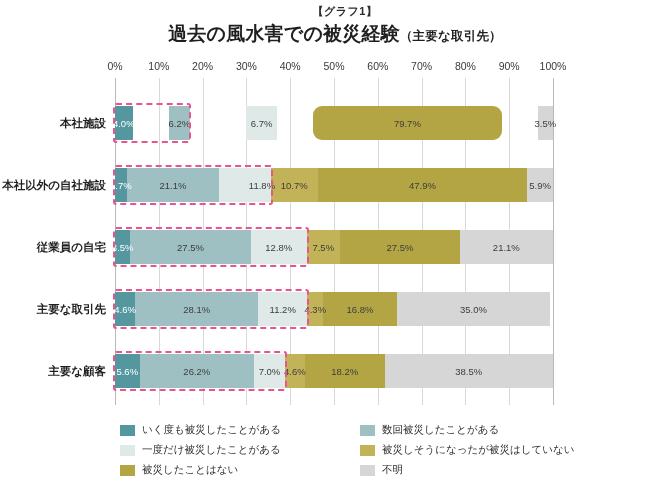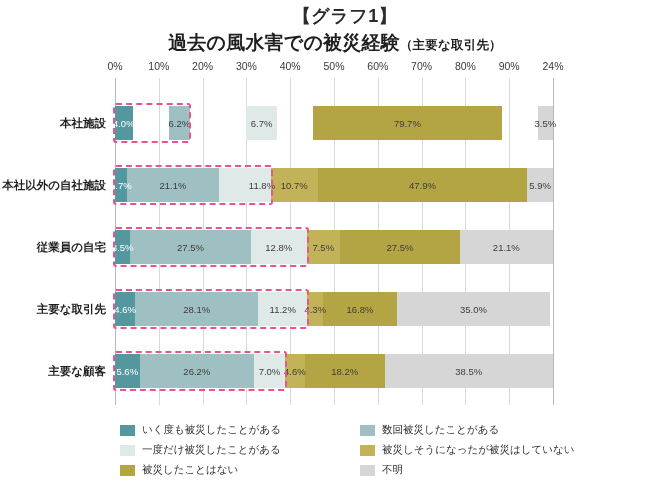--- a/index.html
+++ b/index.html
@@ -22,21 +22,21 @@
   }
   
   .title-block {
     position: absolute;
     left: 0;
     top: 4px;
     width: 670px;
     text-align: center;
   }
   .title-sub {
-    font-size: 18px;
+    font-size: 11px;
     font-weight: bold;
     letter-spacing: 0.5px;
     color: #2b2b2b;
     margin-bottom: 2px;
     padding-left: 20px;
   }
   .title-main {
     font-size: 19px;
     font-weight: bold;
     color: #1f1f1f;
@@ -176,21 +176,21 @@
       <div class="axis-tick-label" style="left: 0px;">0%</div>
       <div class="axis-tick-label" style="left: 43.8px;">10%</div>
       <div class="axis-tick-label" style="left: 87.6px;">20%</div>
       <div class="axis-tick-label" style="left: 131.4px;">30%</div>
       <div class="axis-tick-label" style="left: 175.2px;">40%</div>
       <div class="axis-tick-label" style="left: 219px;">50%</div>
       <div class="axis-tick-label" style="left: 262.8px;">60%</div>
       <div class="axis-tick-label" style="left: 306.6px;">70%</div>
       <div class="axis-tick-label" style="left: 350.4px;">80%</div>
       <div class="axis-tick-label" style="left: 394.2px;">90%</div>
-      <div class="axis-tick-label" style="left: 438px;">24%</div>
+      <div class="axis-tick-label" style="left: 438px;">100%</div>
     </div>
 
   <div class="plot" id="plot">
       <div class="gridline edge" style="left: 0px;"></div>
       <div class="gridline" style="left: 43.8px;"></div>
       <div class="gridline" style="left: 87.6px;"></div>
       <div class="gridline" style="left: 131.4px;"></div>
       <div class="gridline" style="left: 175.2px;"></div>
       <div class="gridline" style="left: 219px;"></div>
       <div class="gridline" style="left: 262.8px;"></div>
@@ -202,21 +202,21 @@
         <div class="cat-label">本社施設</div>
         <div class="seg s0" style="width: 17.52px;">
           <span class="val">4.0%</span>
         </div>
         <div class="seg s1" style="width: 27.156px;">
           <span class="val">6.2%</span>
         </div>
         <div class="seg s2" style="width: 49px; margin-left: 20px;">
           <span class="val">6.7%</span>
         </div>
-        <div class="seg s4" style="width: 299px;">
+        <div class="seg s4" style="width: 299px; border-radius: 9px;">
           <span class="val">79.7%</span>
         </div>
         <div class="seg s5" style="width: 15.33px;">
           <span class="val">3.5%</span>
         </div>
         <div class="highlight" style="left: -2px; width: 78.022px;"></div>
       </div>
       <div class="row" style="top: 90px;">
         <div class="cat-label">本社以外の自社施設</div>
         <div class="seg s0" style="width: 11.826px;">

